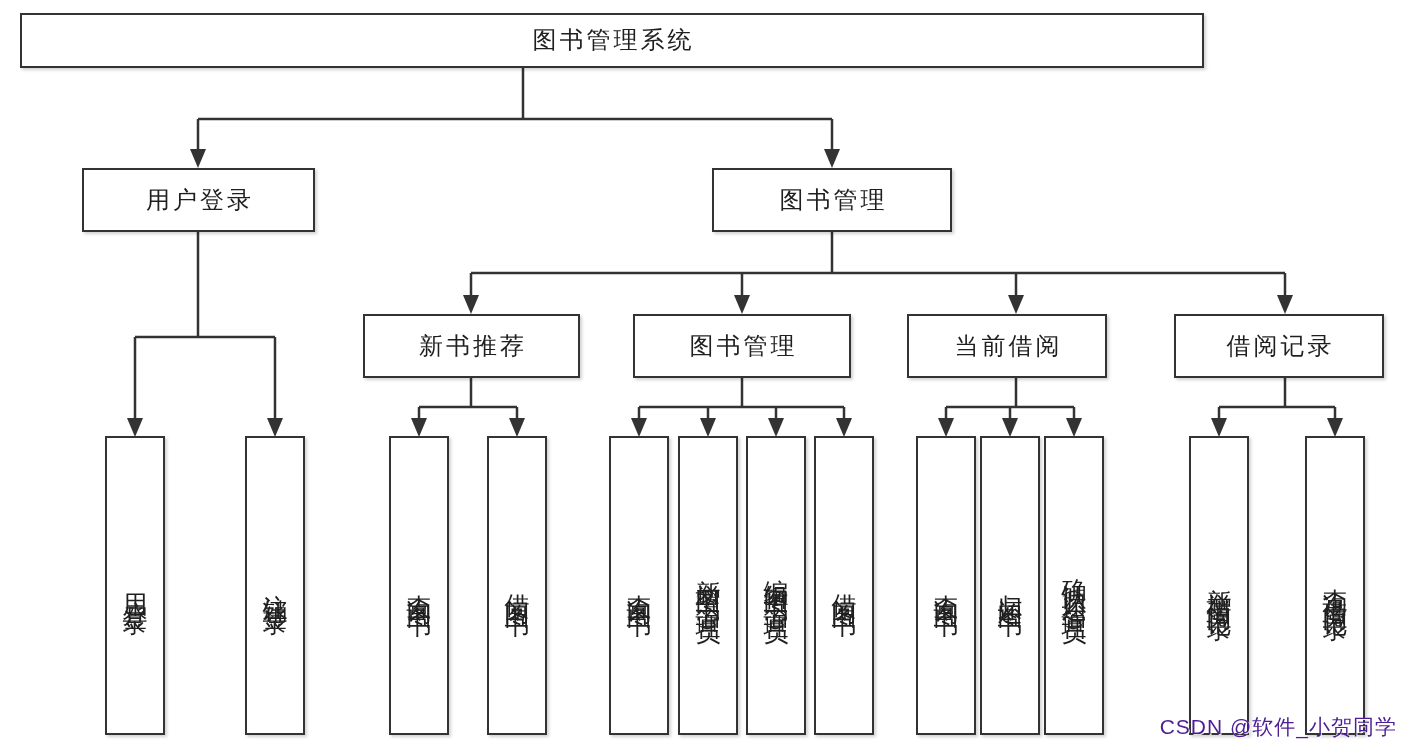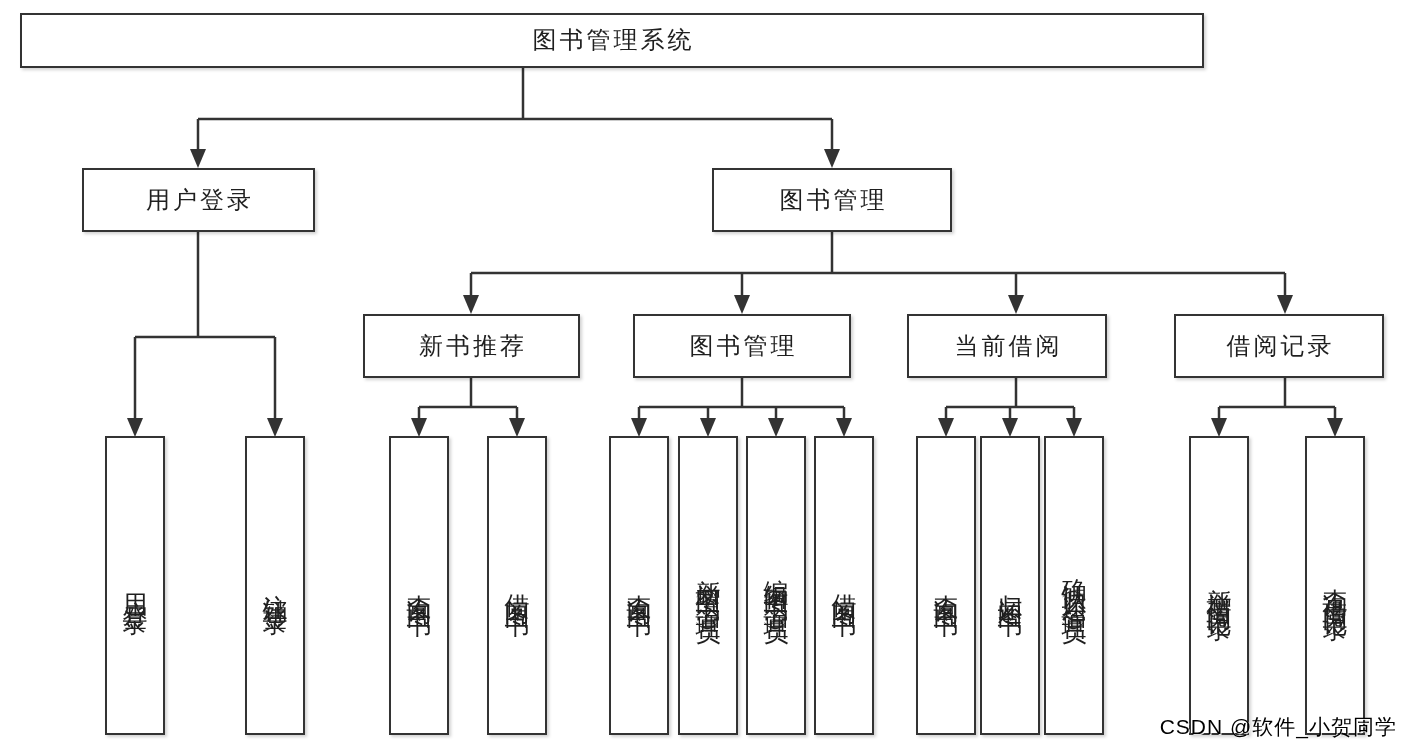--- a/index.html
+++ b/index.html
@@ -16,21 +16,21 @@
   .node .lbl{
     font-size:24px;color:#1f1f1f;letter-spacing:3px;text-indent:3px;
     white-space:nowrap;line-height:1.2;
   }
   .node.leaf .lbl{
     writing-mode:vertical-rl;text-orientation:mixed;
     font-size:25px;letter-spacing:6px;text-indent:0;line-height:1;
   }
   .watermark{
     position:absolute;right:8px;bottom:6px;z-index:5;
-    font-size:21px;color:#000000;letter-spacing:1px;
+    font-size:21px;color:#4c1d95;letter-spacing:1px;
     text-shadow:1px 1px 0 rgba(255,255,255,0.85);
     white-space:nowrap;pointer-events:none;
   }
 </style>
 </head>
 <body>
 
 <div class="stage">
 
   <svg class="wires" width="1405" height="747" viewBox="0 0 1405 747">

